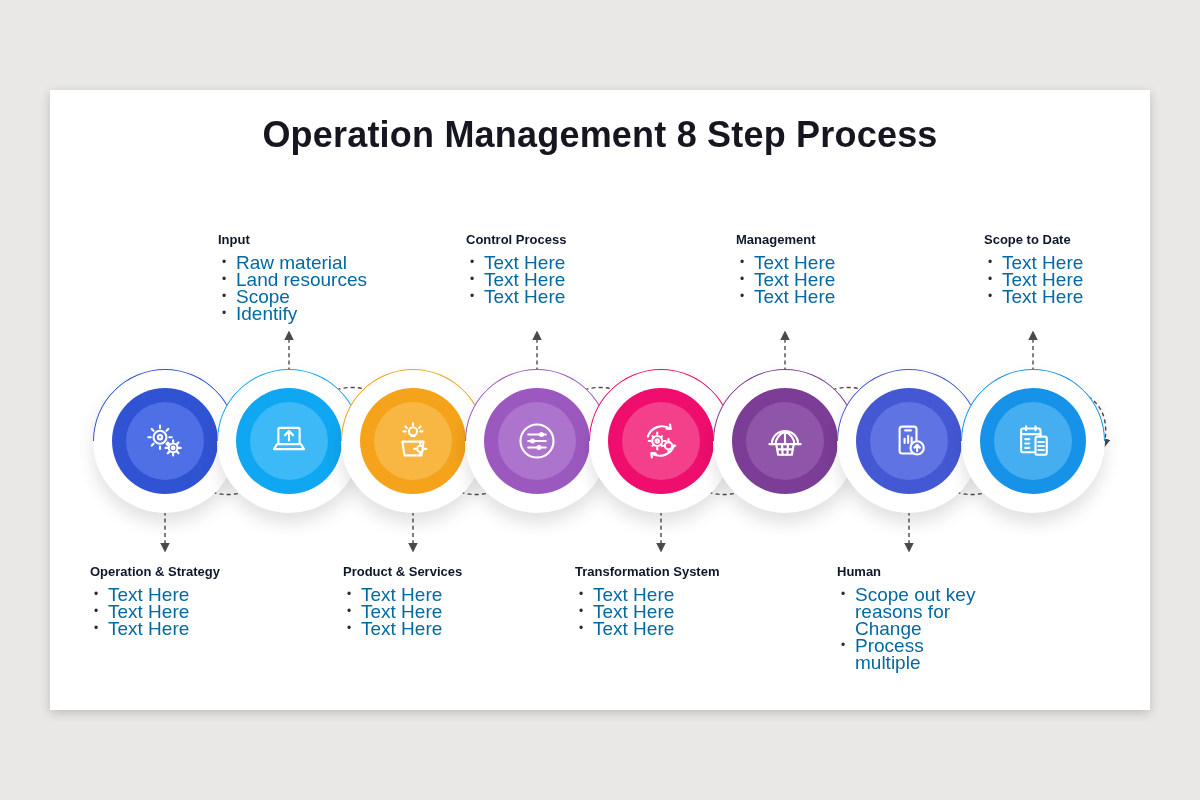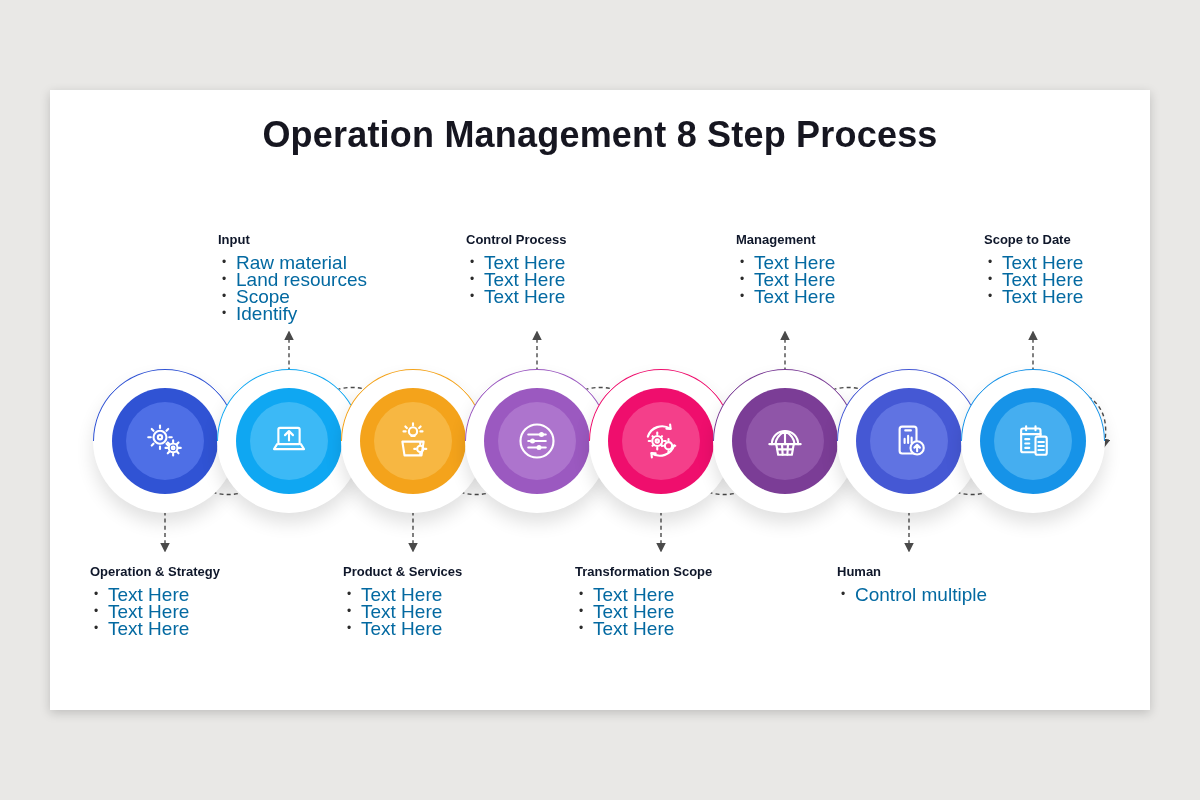--- a/index.html
+++ b/index.html
@@ -67,28 +67,29 @@
       <div class="bullet">Text Here</div>
       <div class="bullet">Text Here</div>
     </div>
     <div class="bblock" style="left:293px">
       <div class="blk-title">Product &amp; Services</div>
       <div class="bullet">Text Here</div>
       <div class="bullet">Text Here</div>
       <div class="bullet">Text Here</div>
     </div>
     <div class="bblock" style="left:525px">
-      <div class="blk-title">Transformation Scope</div>
+      <div class="blk-title">Transformation System</div>
       <div class="bullet">Text Here</div>
       <div class="bullet">Text Here</div>
       <div class="bullet">Text Here</div>
     </div>
     <div class="bblock" style="left:787px;width:152px">
       <div class="blk-title">Human</div>
-      <div class="bullet">Control multiple</div>
+      <div class="bullet">Scope out key reasons for Change</div>
+      <div class="bullet">Process multiple</div>
     </div>
 
     <svg class="arrows" width="1100" height="620">
       <defs>
         <marker id="ah" viewBox="0 0 8 8" refX="6" refY="4" markerWidth="7" markerHeight="7" orient="auto-start-reverse">
           <path d="M0 0 L8 4 L0 8 z" fill="#4a4a4a"></path>
         </marker>
       </defs>
       <g>
         <path class="dash" d="M239 296 V243" marker-end="url(#ah)"></path>

